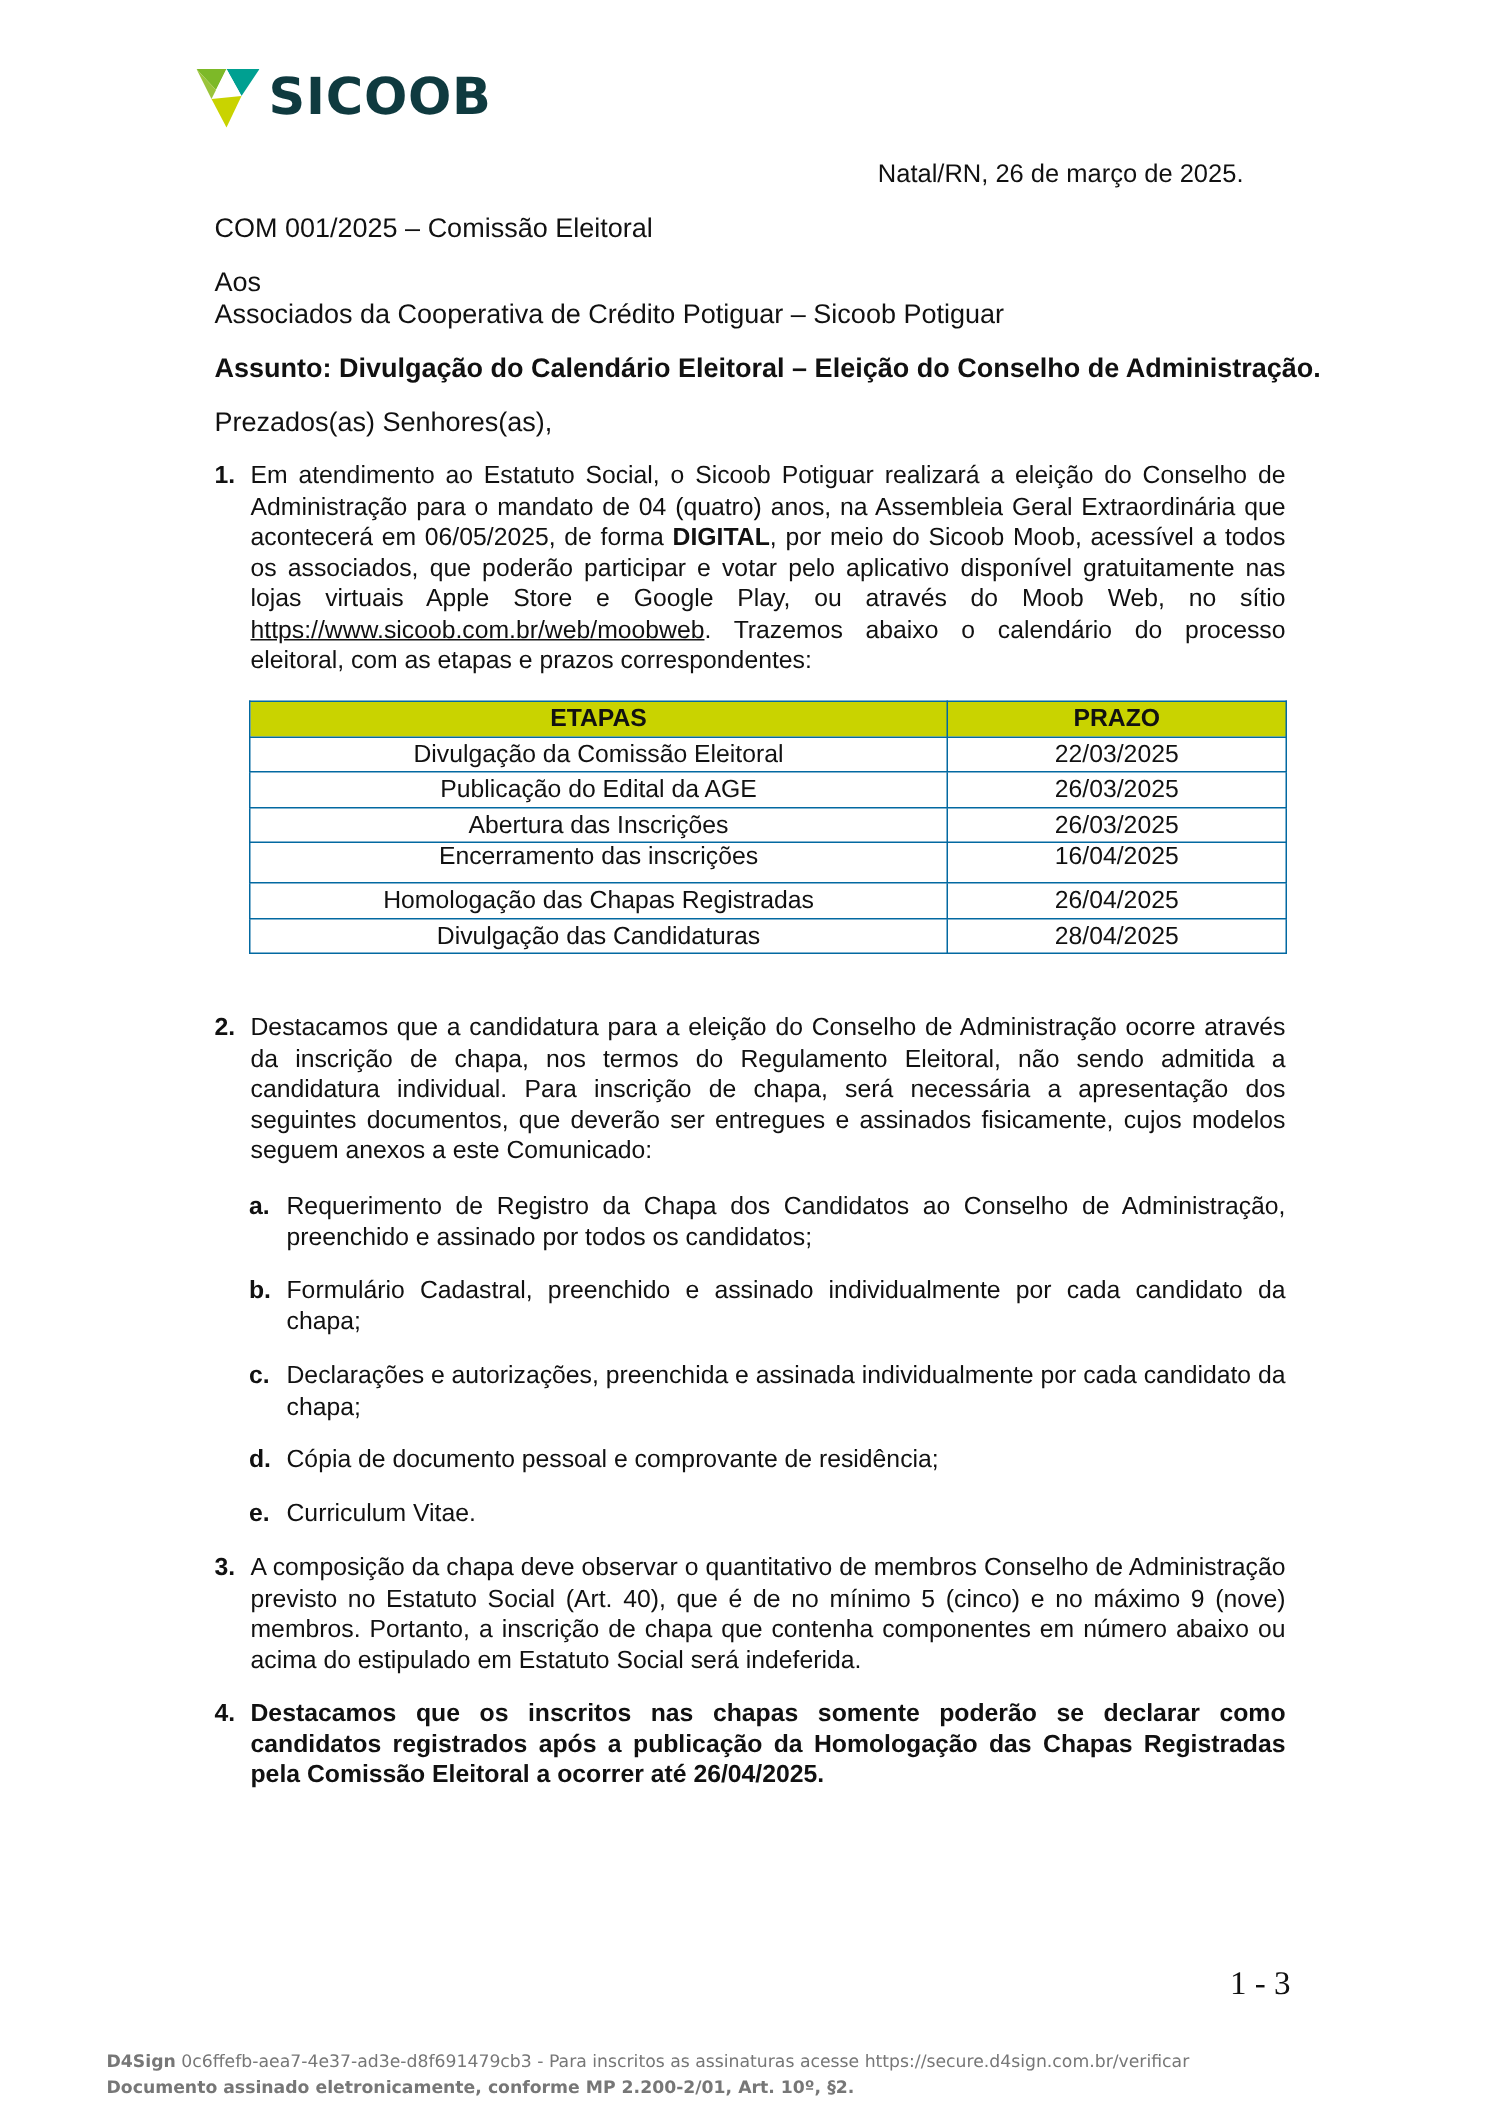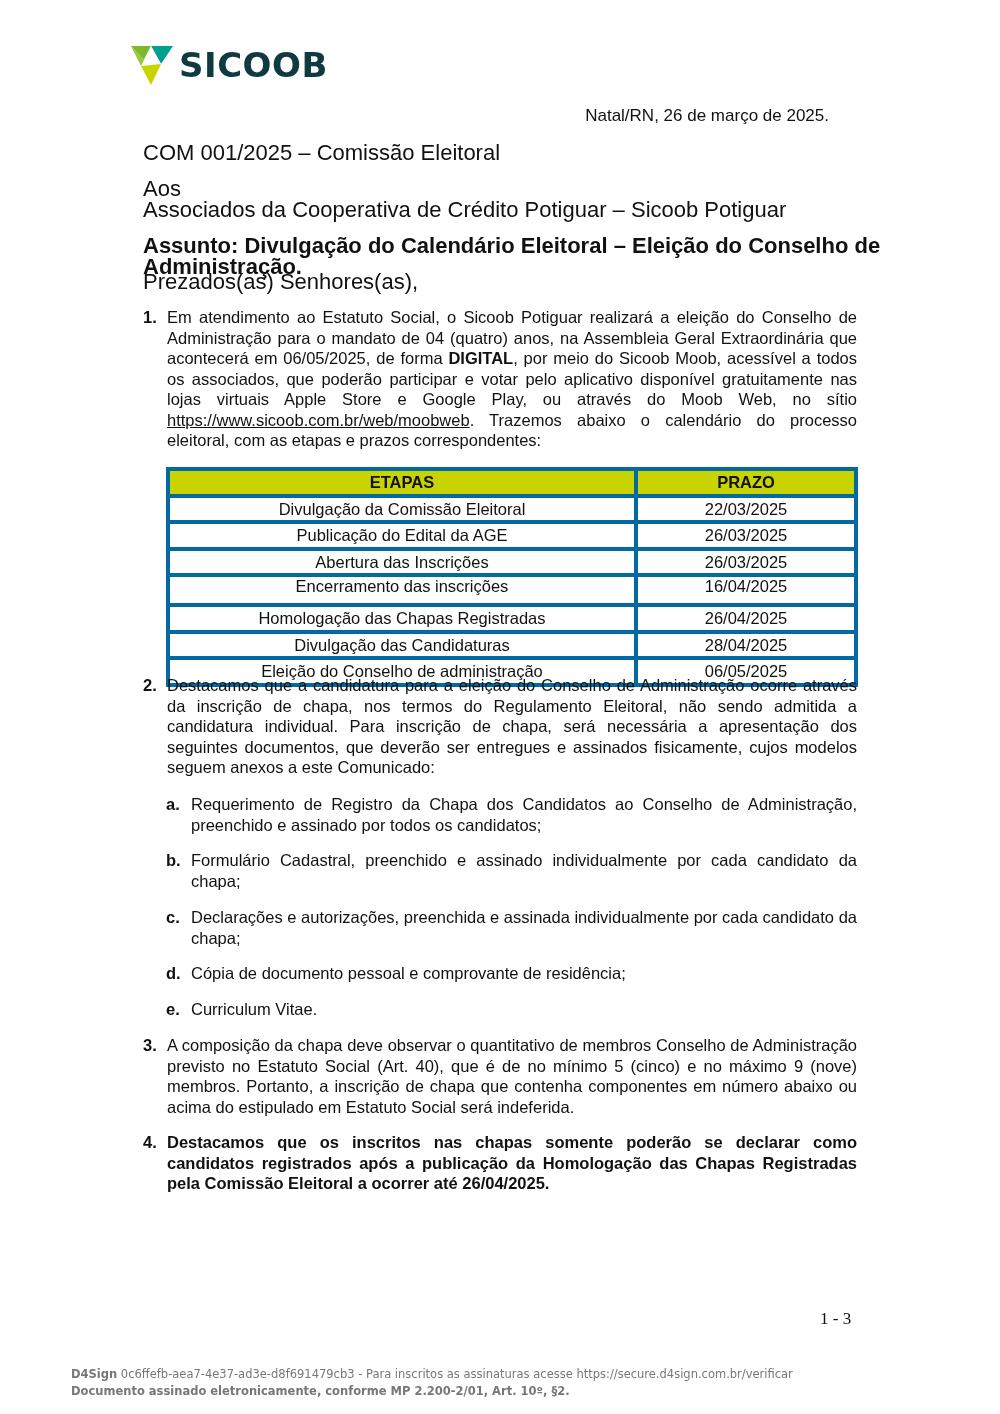--- a/index.html
+++ b/index.html
@@ -3,34 +3,34 @@
 <meta charset="utf-8">
 <style>
   html, body { margin: 0; padding: 0; background: #ffffff; }
   body { width: 1000px; height: 1414px; position: relative; overflow: hidden;
          font-family: "Liberation Sans", "DejaVu Sans", sans-serif; color: #111; }
   .page { position: absolute; left: 0; top: 0; width: 972px; height: 1414px; }
   .logo { position: absolute; left: 131px; top: 43px; height: 44px; display: flex; align-items: center; }
   .logo svg { display: block; }
   .logo-text { font-family: "DejaVu Sans", sans-serif; font-weight: bold; font-size: 34px; color: #0f3a3f; letter-spacing: 0.5px; margin-left: 6px; line-height: 44px; }
   .date { position: absolute; right: 143px; top: 106px; font-size: 17px; }
-  .txt { position: absolute; left: 143px; font-size: 22px; line-height: 21px; }
+  .txt { position: absolute; left: 143px; font-size: 18px; line-height: 21px; }
   .bold { font-weight: bold; }
   .list { position: absolute; left: 143px; width: 714px; font-size: 16.5px; line-height: 20.5px; }
   .item { display: flex; }
   .num { width: 24px; font-weight: bold; flex: none; }
   .body { flex: 1; text-align: justify; }
   .link { text-decoration: underline; }
   table.cal { position: absolute; left: 166px; top: 467px; width: 692px; border-collapse: collapse; font-size: 16.5px; }
-  table.cal th, table.cal td { border: 4px solid #0369a1; text-align: center; padding: 0; height: 22.5px; line-height: 22px; }
+  table.cal th, table.cal td { border: 1px solid #0369a1; text-align: center; padding: 0; height: 22.5px; line-height: 22px; }
   table.cal th { background: #c9d300; font-weight: bold; }
   table.cal td.c1, table.cal th.c1 { width: 464px; }
   .sub { position: absolute; left: 166px; width: 691px; font-size: 16.5px; line-height: 20.5px; }
   .sub .num { width: 25px; }
-  .pnum { position: absolute; left: 820px; top: 1309px; font-family: "Liberation Serif", serif; font-size: 17px; }
+  .pnum { position: absolute; left: 820px; top: 1309px; font-family: "Liberation Serif", serif; font-size: 22px; }
   .footer { position: absolute; left: 71px; top: 1366px; font-family: "DejaVu Sans", sans-serif; font-size: 11.5px; color: #777; line-height: 17px; }
   .footer b { color: #777; }
 </style>
 </head>
 <body>
 
 <div class="page">
 
   <div class="logo">
     <svg width="42" height="42" viewBox="0 0 42 42">
@@ -83,24 +83,20 @@
           <td style="vertical-align:top;line-height:18px;">16/04/2025</td>
         </tr>
       <tr>
           <td class="c1">Homologação das Chapas Registradas</td>
           <td>26/04/2025</td>
         </tr>
       <tr>
           <td class="c1">Divulgação das Candidaturas</td>
           <td>28/04/2025</td>
         </tr>
-      <tr>
-          <td class="c1">Eleição do Conselho de administração</td>
-          <td>06/05/2025</td>
-        </tr>
     </tbody>
   </table>
 
   <div class="list" style="top:675px;">
     <div class="item">
       <span class="num">2.</span>
       <span class="body">Destacamos que a candidatura para a eleição do Conselho de Administração ocorre através da inscrição de chapa, nos termos do Regulamento Eleitoral, não sendo admitida a candidatura individual. Para inscrição de chapa, será necessária a apresentação dos seguintes documentos, que deverão ser entregues e assinados fisicamente, cujos modelos seguem anexos a este Comunicado:</span>
     </div>
   </div>
 

